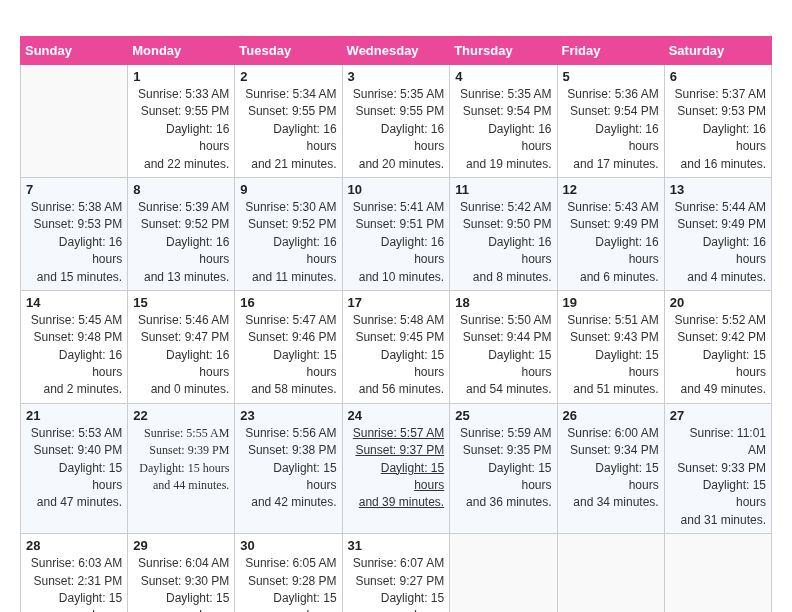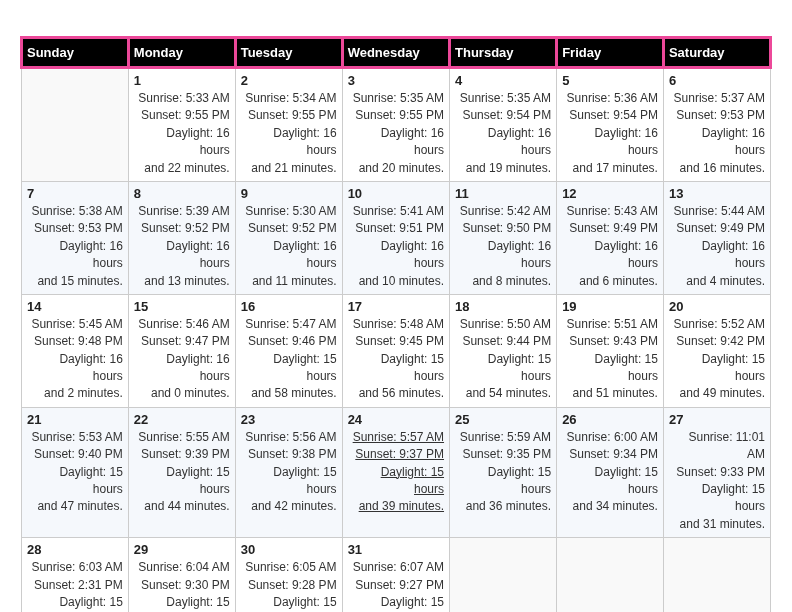--- a/index.html
+++ b/index.html
@@ -45,27 +45,27 @@
     .subtitle {
       font-size: 16px;
       color: #333;
     }
     .calendar {
       width: 100%;
       border-collapse: collapse;
       font-size: 11px;
     }
     .calendar th {
-      background: #000000;
+      background: #ec4899;
       color: #fff;
       padding: 6px 4px;
       text-align: left;
       font-size: 13px;
       font-weight: bold;
-      border: 3px solid #ec4899;
+      border: 1px solid #ec4899;
     }
     .calendar td {
       border: 1px solid #ccc;
       vertical-align: top;
       padding: 4px 5px;
       width: 108px;
       min-height: 80px;
       background: #fff;
     }
     .calendar tr:nth-child(even) td {
@@ -256,21 +256,21 @@
       <tr>
         <td>
           <div class="day-number">21</div>
           <div class="day-info" style="white-space: pre-line;">Sunrise: 5:53 AM
 Sunset: 9:40 PM
 Daylight: 15 hours
 and 47 minutes.</div>
         </td>
         <td>
           <div class="day-number">22</div>
-          <div class="day-info" style="white-space: pre-line;">Sunrise: 5:55 AM
+          <div class="day-info" style="white-space: pre-line; font-family: Liberation Serif, serif;">Sunrise: 5:55 AM
 Sunset: 9:39 PM
 Daylight: 15 hours
 and 44 minutes.</div>
         </td>
         <td>
           <div class="day-number">23</div>
           <div class="day-info" style="white-space: pre-line;">Sunrise: 5:56 AM
 Sunset: 9:38 PM
 Daylight: 15 hours
 and 42 minutes.</div>

